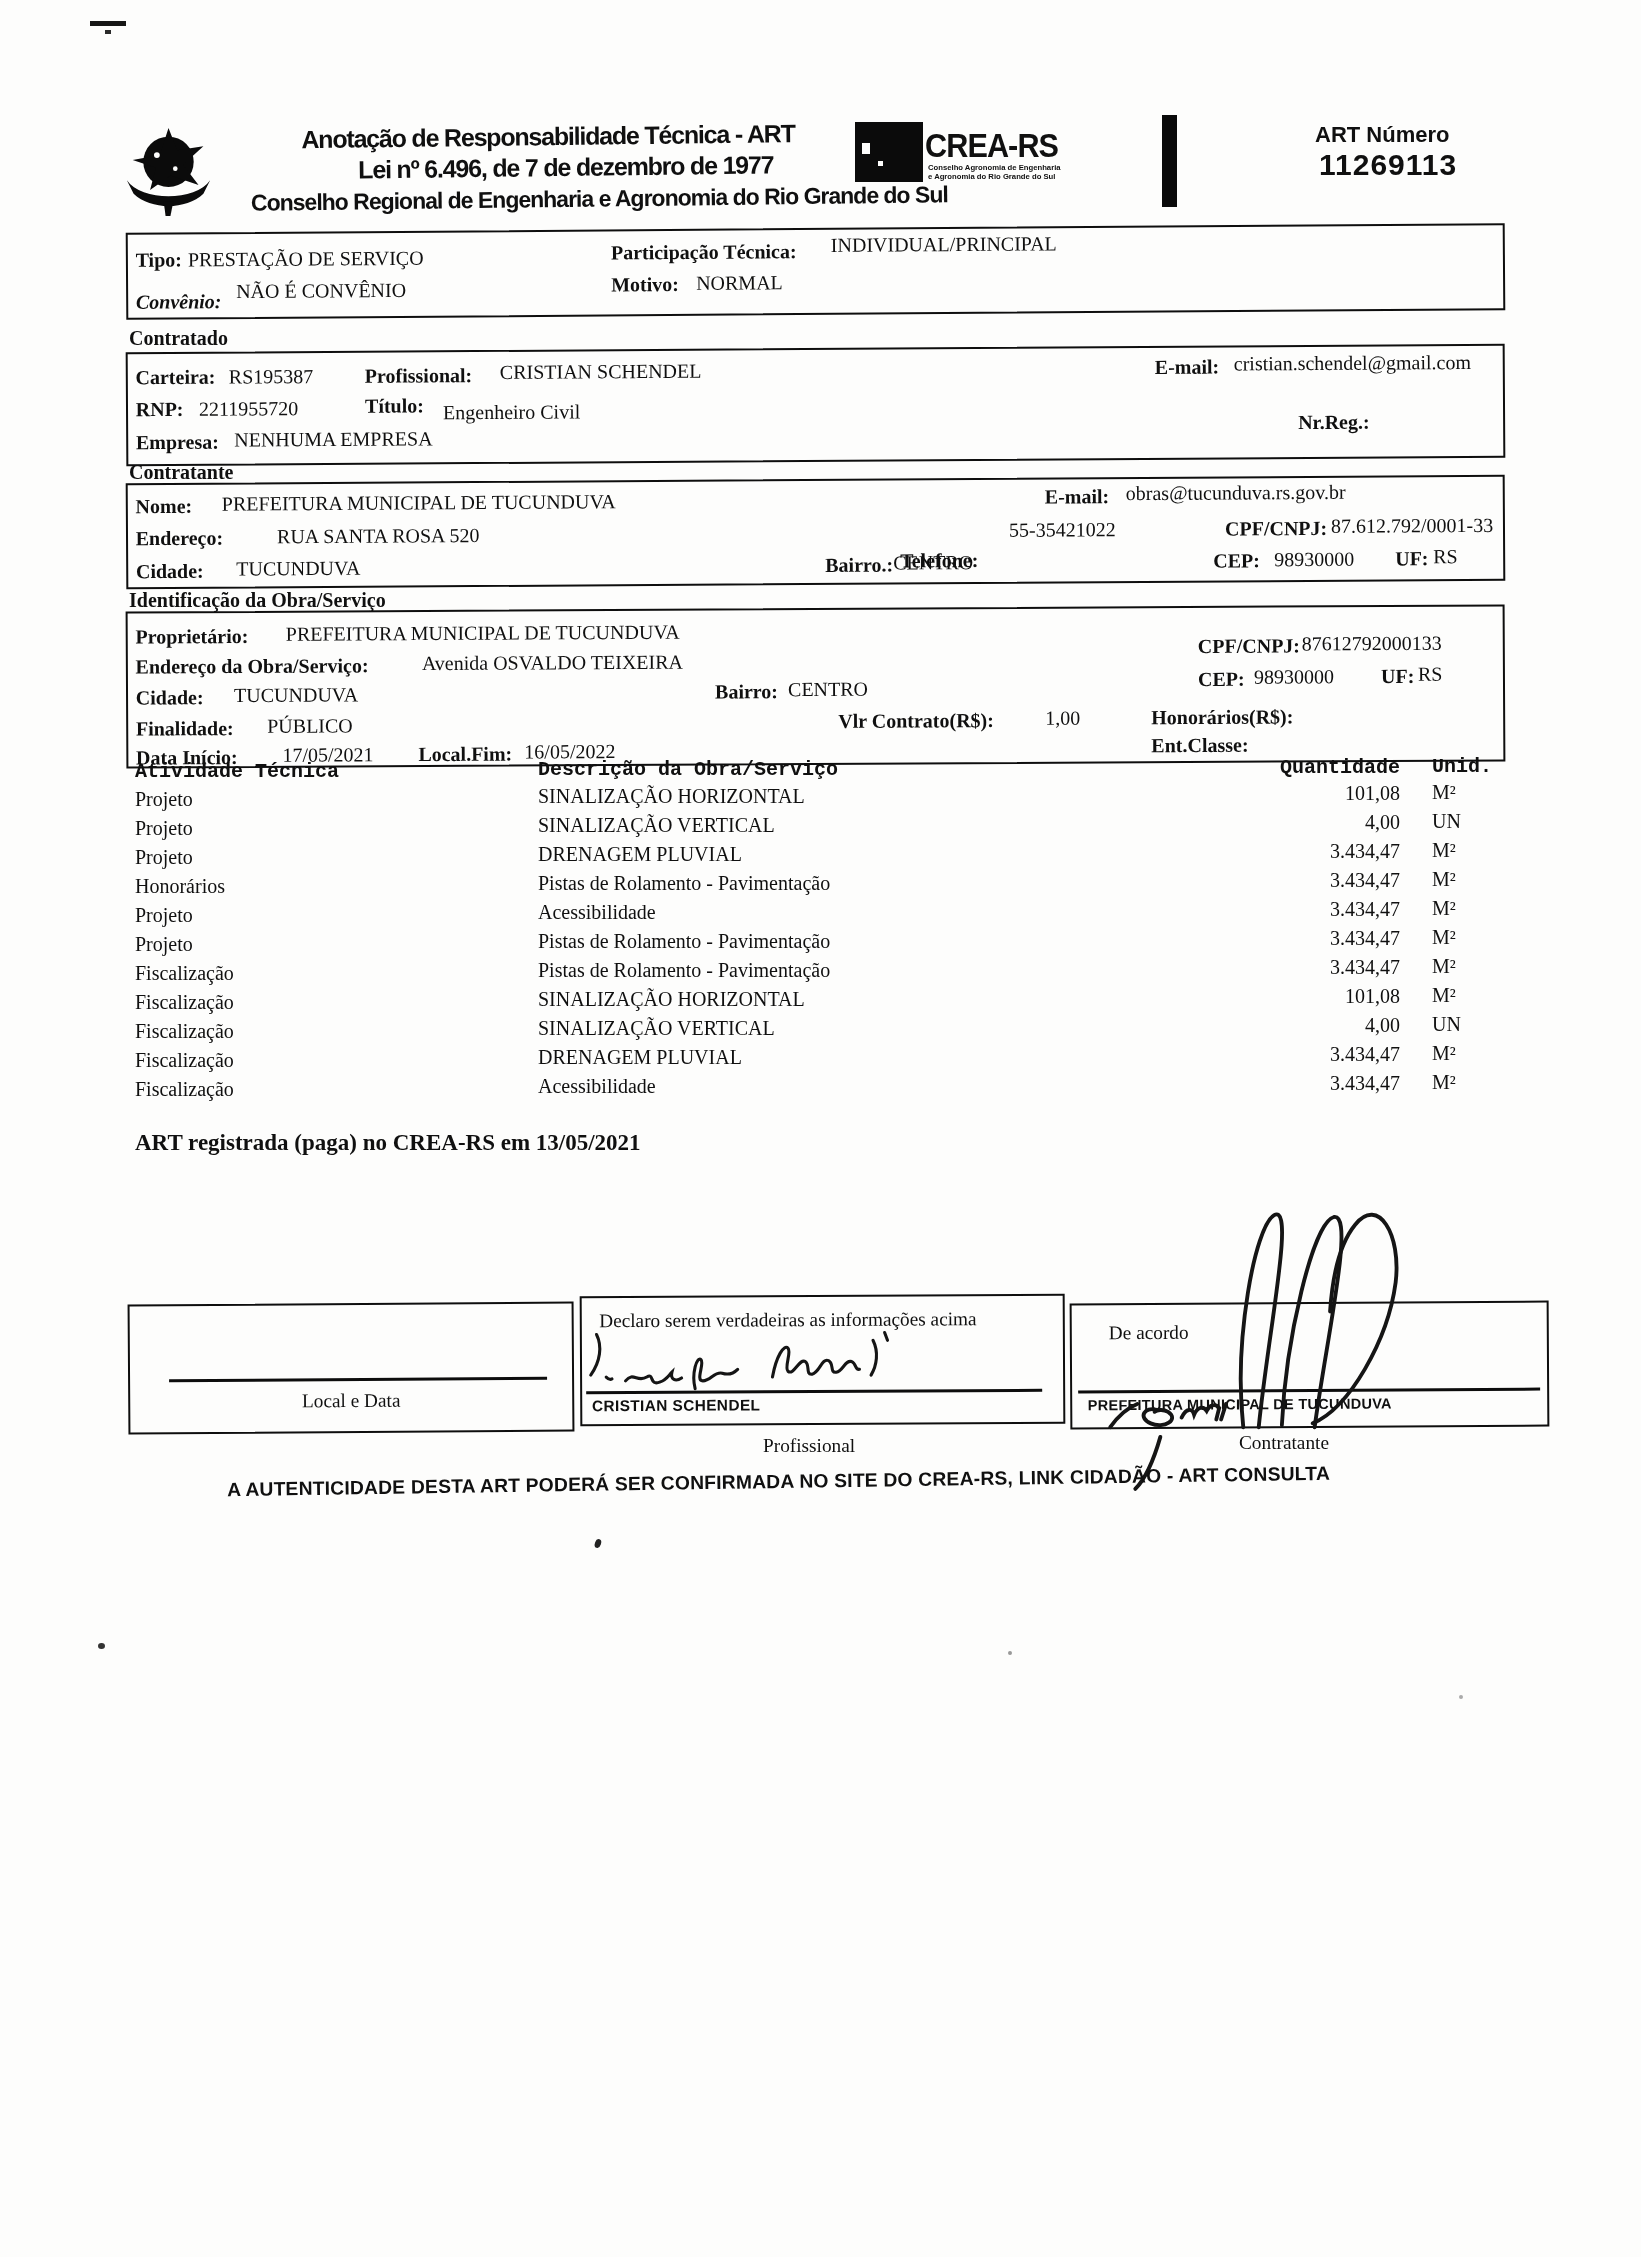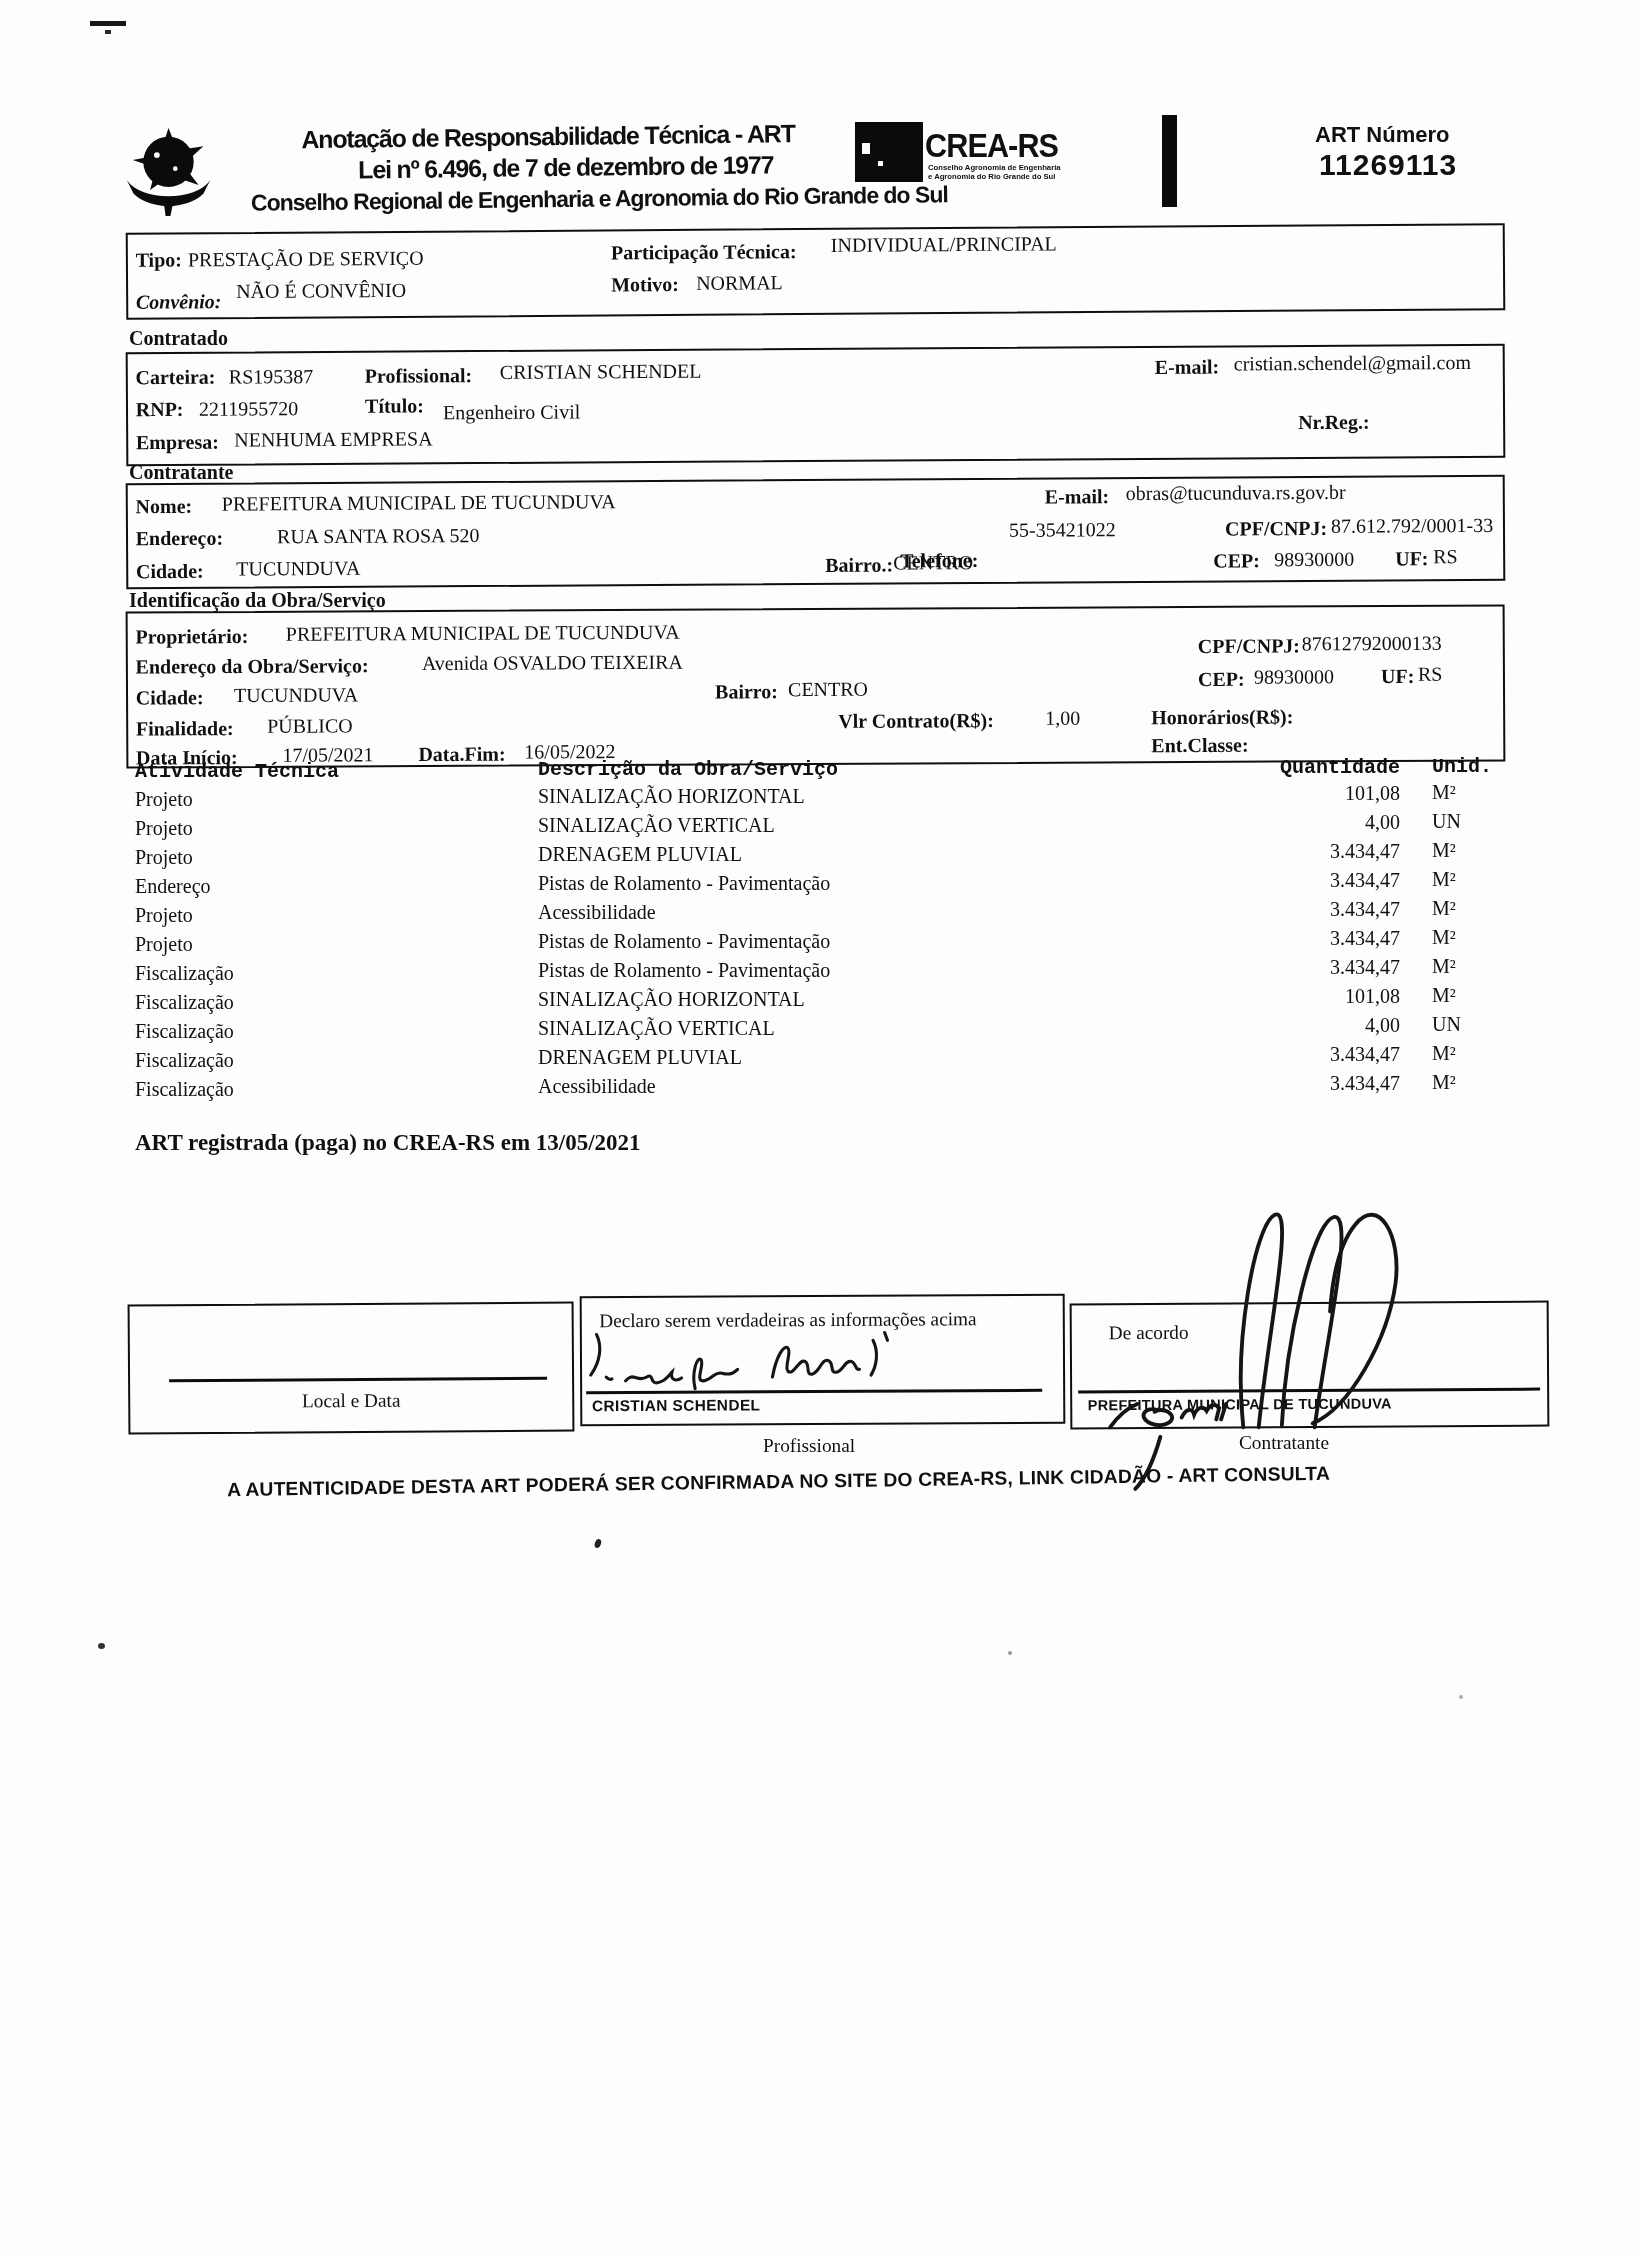--- a/index.html
+++ b/index.html
@@ -124,21 +124,21 @@
     <div class="abs" style="left:1126px;top:58px;">98930000</div>
     <div class="abs b" style="left:1253px;top:58px;">UF:</div>
     <div class="abs" style="left:1290px;top:56px;">RS</div>
     <div class="abs b" style="left:7.7px;top:104px;">Finalidade:</div>
     <div class="abs" style="left:139px;top:102px;">PÚBLICO</div>
     <div class="abs b" style="left:710px;top:100px;">Vlr Contrato(R$):</div>
     <div class="abs" style="left:917px;top:98px;">1,00</div>
     <div class="abs b" style="left:1023px;top:98px;">Honorários(R$):</div>
     <div class="abs b" style="left:7.7px;top:133px;">Data Início:</div>
     <div class="abs" style="left:154px;top:131px;">17/05/2021</div>
-    <div class="abs b" style="left:290px;top:131px;">Data.Fim:</div>
+    <div class="abs b" style="left:290px;top:131px;">Local.Fim:</div>
     <div class="abs" style="left:396px;top:129px;">16/05/2022</div>
     <div class="abs b" style="left:1023px;top:126px;">Ent.Classe:</div>
   </div>
 
   <div class="abs ser" style="left:0;top:760px;width:1641px;height:27px;font-family:Liberation Mono, monospace;">
     <div class="abs b" style="left:135px;top:0;">Atividade Técnica</div>
     <div class="abs b" style="left:538px;top:-1.9px;">Descrição da Obra/Serviço</div>
     <div class="abs b qty" style="left:1197px;top:-3.9px;width:203px;">Quantidade</div>
     <div class="abs b" style="left:1432px;top:-4.8px;">Unid.</div>
   </div>
@@ -155,21 +155,21 @@
     <div class="abs qty" style="left:1197px;top:-5.8px;width:203px;">4,00</div>
     <div class="abs" style="left:1432px;top:-6.8px;">UN</div>
   </div>
   <div class="abs ser" style="left:0;top:846px;width:1641px;height:29px;">
     <div class="abs" style="left:135px;top:0;">Projeto</div>
     <div class="abs" style="left:538px;top:-2.9px;">DRENAGEM PLUVIAL</div>
     <div class="abs qty" style="left:1197px;top:-5.8px;width:203px;">3.434,47</div>
     <div class="abs" style="left:1432px;top:-6.8px;">M²</div>
   </div>
   <div class="abs ser" style="left:0;top:875px;width:1641px;height:29px;">
-    <div class="abs" style="left:135px;top:0;">Endereço</div>
+    <div class="abs" style="left:135px;top:0;">Honorários</div>
     <div class="abs" style="left:538px;top:-2.9px;">Pistas de Rolamento - Pavimentação</div>
     <div class="abs qty" style="left:1197px;top:-5.8px;width:203px;">3.434,47</div>
     <div class="abs" style="left:1432px;top:-6.8px;">M²</div>
   </div>
   <div class="abs ser" style="left:0;top:904px;width:1641px;height:29px;">
     <div class="abs" style="left:135px;top:0;">Projeto</div>
     <div class="abs" style="left:538px;top:-2.9px;">Acessibilidade</div>
     <div class="abs qty" style="left:1197px;top:-5.8px;width:203px;">3.434,47</div>
     <div class="abs" style="left:1432px;top:-6.8px;">M²</div>
   </div>

